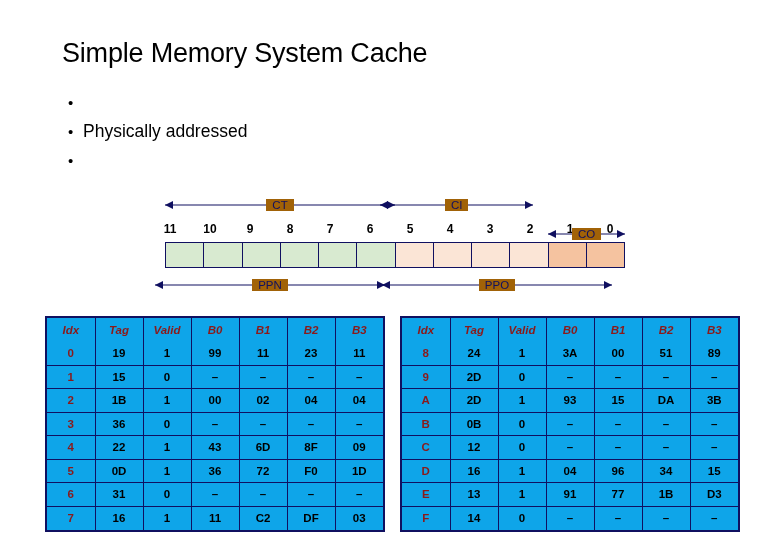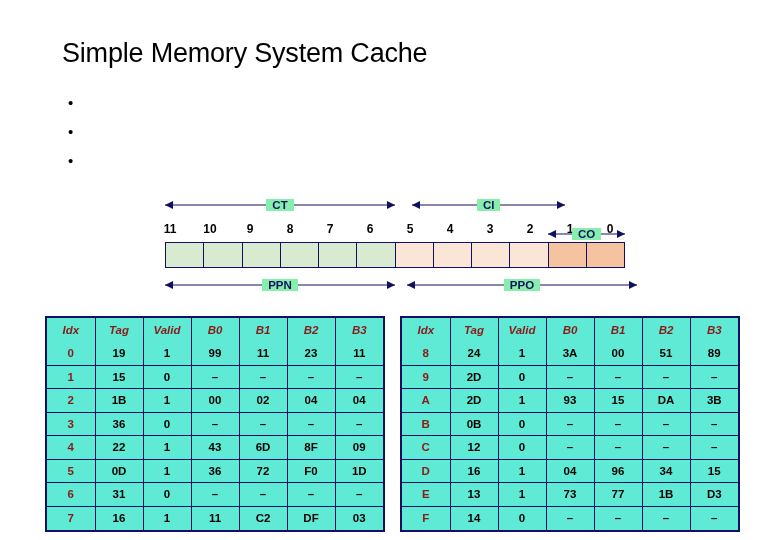--- a/index.html
+++ b/index.html
@@ -85,24 +85,24 @@
     width: 0; height: 0;
     transform: translateY(-50%);
     border-top: 4.5px solid transparent;
     border-bottom: 4.5px solid transparent;
   }
   .arrow-head.left  { left: 0;  border-right: 8px solid #101060; }
   .arrow-head.right { right: 0; border-left: 8px solid #101060; }
   .arrow-label {
     position: relative;
     margin: 0 auto;
-    background: #86efac;
+    background: #a16207;
     padding: 0 6px;
     font-size: 11.5px;
-    font-weight: bold;
+    font-weight: normal;
     color: #101060;
     line-height: 12px;
     z-index: 2;
   }
 
   #bit-numbers {
     position: absolute;
     left: 0;
     top: 24px;
     width: 480px;
@@ -132,21 +132,21 @@
     border-right-width: 0;
     box-sizing: border-box;
   }
   .bit-cell:last-child { border-right-width: 1.3px; }
 
   
   .cache-table-wrap {
     position: absolute;
     top: 316px;
     border: 2.5px solid #101060;
-    background: #5eead4;
+    background: #0ea5e9;
     box-sizing: border-box;
   }
   #cache-table-low  { left: 45px;  width: 340px; }
   #cache-table-high { left: 400px; width: 340px; }
 
   table.cache-table {
     width: 100%;
     border-collapse: collapse;
     table-layout: fixed;
   }
@@ -176,35 +176,36 @@
 <body>
 
 <div id="slide-title">Simple Memory System Cache</div>
 
 <div id="bullet-list">
     <div class="bullet-row">
       <span class="bullet-dot">•</span>
     </div>
     <div class="bullet-row">
       <span class="bullet-dot">•</span>
+      <span>Physically addressed</span>
     </div>
     <div class="bullet-row">
       <span class="bullet-dot">•</span>
     </div>
   </div>
 
 <div id="address-diagram">
   <div class="arrow-band" id="top-arrow-band">
       <div class="arrow-seg" style="left: 15px; width: 230px;">
         <div class="arrow-line"></div>
         <div class="arrow-head left"></div>
         <div class="arrow-head right"></div>
         <div class="arrow-label">CT</div>
       </div>
-      <div class="arrow-seg" style="left: 262px; width: 153.333px;">
+      <div class="arrow-seg" style="left: 230px; width: 153.333px;">
         <div class="arrow-line"></div>
         <div class="arrow-head left"></div>
         <div class="arrow-head right"></div>
         <div class="arrow-label">CI</div>
       </div>
       <div class="arrow-seg" style="left: 398.333px; width: 76.6667px; margin-top: 29px;">
         <div class="arrow-line"></div>
         <div class="arrow-head left"></div>
         <div class="arrow-head right"></div>
         <div class="arrow-label">CO</div>
@@ -235,27 +236,27 @@
       <div class="bit-cell" style="background: rgb(216, 234, 208);"></div>
       <div class="bit-cell" style="background: rgb(251, 229, 214);"></div>
       <div class="bit-cell" style="background: rgb(251, 229, 214);"></div>
       <div class="bit-cell" style="background: rgb(251, 229, 214);"></div>
       <div class="bit-cell" style="background: rgb(251, 229, 214);"></div>
       <div class="bit-cell" style="background: rgb(245, 195, 160);"></div>
       <div class="bit-cell" style="background: rgb(245, 195, 160);"></div>
     </div>
 
   <div class="arrow-band" id="bottom-arrow-band">
-      <div class="arrow-seg" style="left: 15px; width: 230px;">
+      <div class="arrow-seg" style="left: 5px; width: 230px;">
         <div class="arrow-line"></div>
         <div class="arrow-head left"></div>
         <div class="arrow-head right"></div>
         <div class="arrow-label">PPN</div>
       </div>
-      <div class="arrow-seg" style="left: 257px; width: 230px;">
+      <div class="arrow-seg" style="left: 232px; width: 230px;">
         <div class="arrow-line"></div>
         <div class="arrow-head left"></div>
         <div class="arrow-head right"></div>
         <div class="arrow-label">PPO</div>
       </div>
     </div>
 </div>
 
 <div class="cache-table-wrap" id="cache-table-low">
   <table class="cache-table">
@@ -412,21 +413,21 @@
           <td>1</td>
           <td>04</td>
           <td>96</td>
           <td>34</td>
           <td>15</td>
         </tr>
         <tr>
           <td class="idx-cell">E</td>
           <td>13</td>
           <td>1</td>
-          <td>73</td>
+          <td>91</td>
           <td>77</td>
           <td>1B</td>
           <td>D3</td>
         </tr>
         <tr>
           <td class="idx-cell">F</td>
           <td>14</td>
           <td>0</td>
           <td>–</td>
           <td>–</td>

